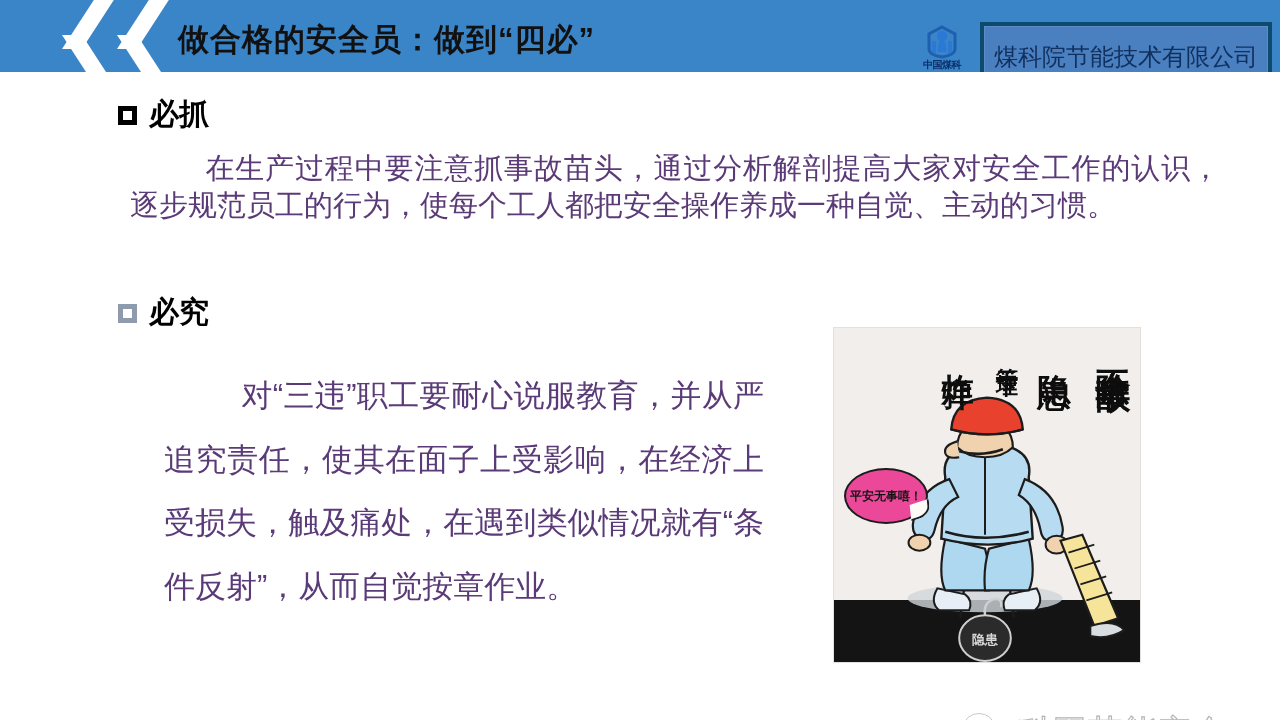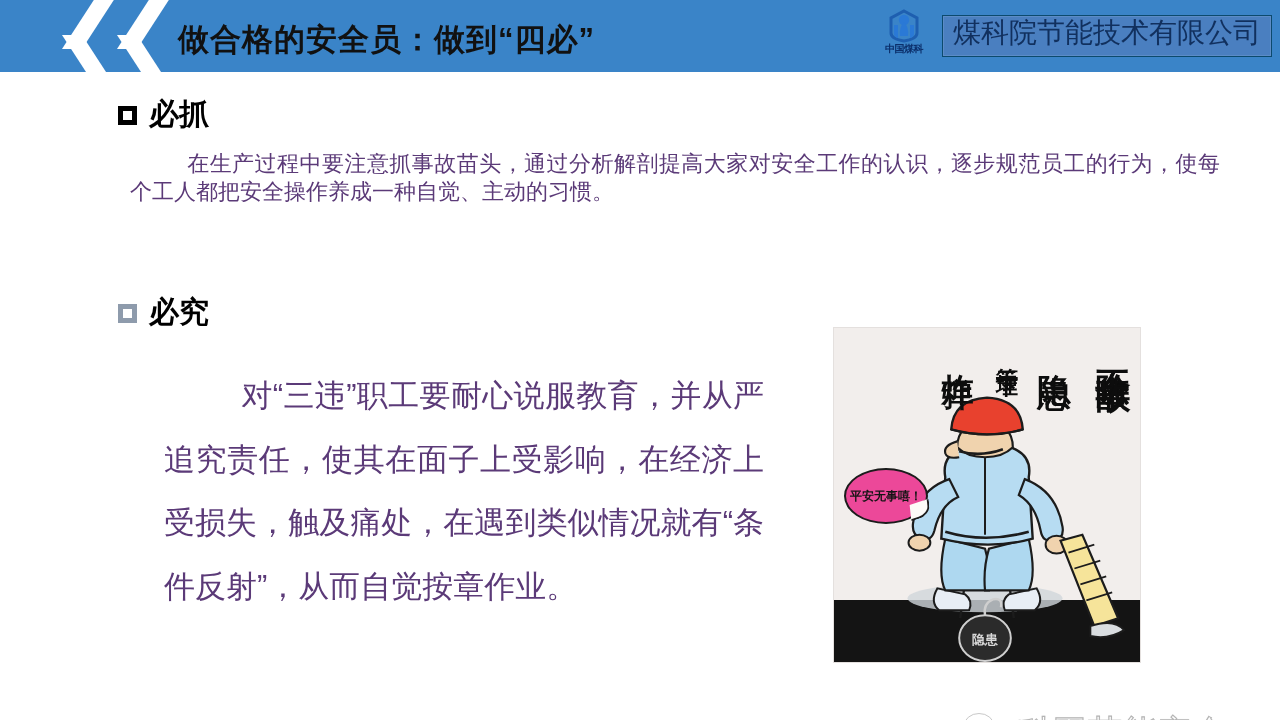--- a/index.html
+++ b/index.html
@@ -70,21 +70,21 @@
     font-size: 31px;
     font-weight: bold;
     color: #111111;
     letter-spacing: 1px;
     white-space: nowrap;
   }
 
   .brand-group {
     position: absolute;
     right: 8px;
-    top: 0;
+    top: 16px;
     height: 72px;
     display: flex;
     align-items: center;
     gap: 7px;
   }
   .coal-logo {
     width: 62px;
     height: 58px;
     position: relative;
     display: flex;
@@ -98,24 +98,24 @@
   .coal-logo-text {
     font-size: 10px;
     color: #0b2f6b;
     font-weight: bold;
     letter-spacing: -0.5px;
     line-height: 1;
     margin-top: 1px;
     white-space: nowrap;
   }
   .company-box {
-    border: 1px solid #0c4a6e;
+    border: 4px solid #0c4a6e;
     background: #4a7fc0;
-    padding: 0 10px 6px 10px;
-    font-size: 28px;
+    padding: 17px 10px 6px 10px;
+    font-size: 24px;
     color: #11305e;
     white-space: nowrap;
     line-height: 1.18;
     box-shadow: inset 0 0 0 1px rgba(255,255,255,0.10);
   }
 
   
   .slide-body {
     position: absolute;
     left: 0;
@@ -151,21 +151,21 @@
     background: #ffffff;
   }
   .bullet-gray {
     border: 5px solid #8e9bac;
     background: #ffffff;
   }
 
   .para {
     position: absolute;
     color: #5b3a78;
-    font-size: 22px;
+    font-size: 29px;
     text-align: justify;
     text-justify: inter-ideograph;
   }
   .para1 {
     left: 130px;
     top: 78px;
     width: 1090px;
     line-height: 1.28;
     text-indent: 2.6em;
   }

